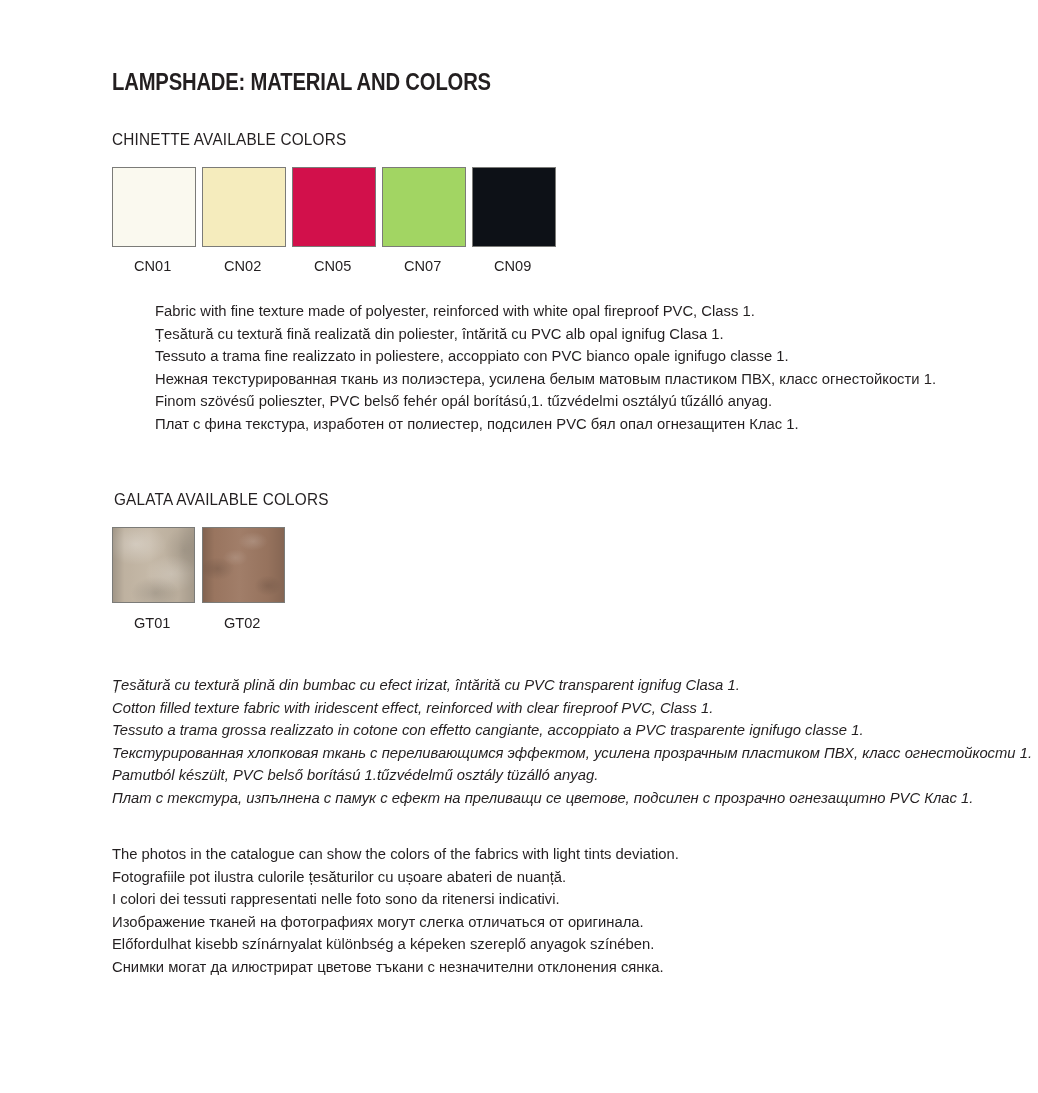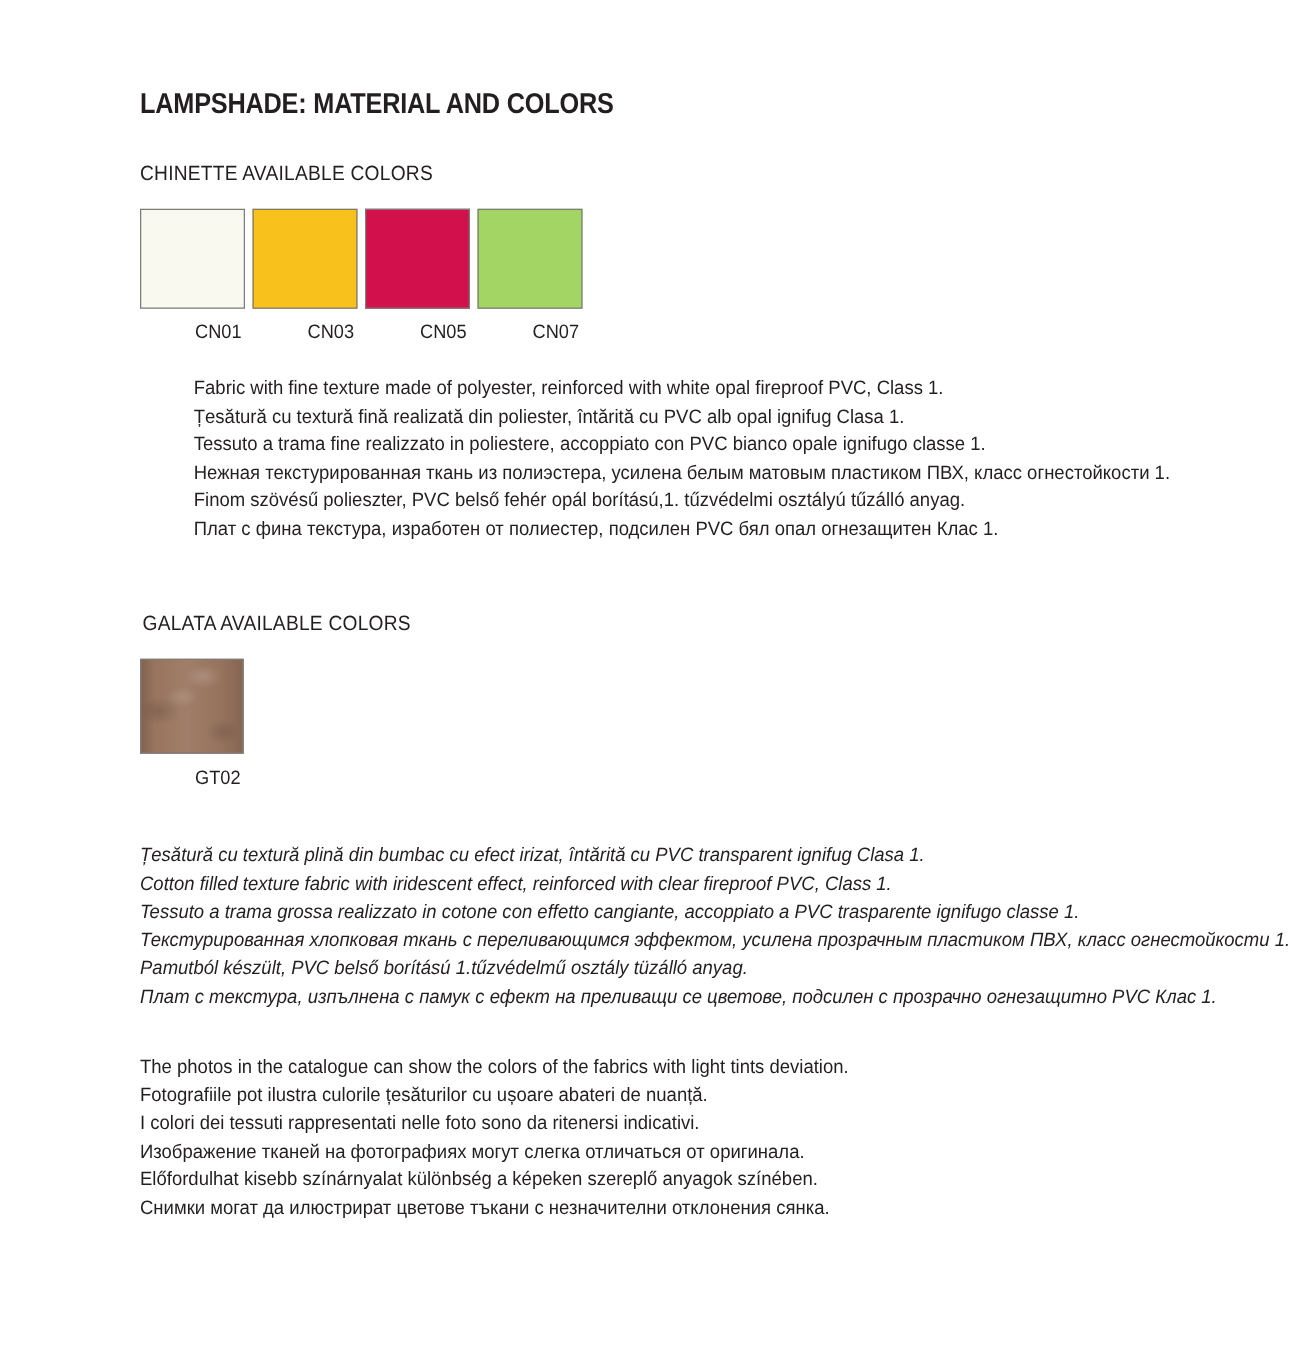--- a/index.html
+++ b/index.html
@@ -56,21 +56,21 @@
     position: absolute;
     display: flex;
     align-items: flex-start;
   }
   #chinette-swatches { left: 112px; top: 167px; gap: 6px; }
   #galata-swatches   { left: 112px; top: 527px; gap: 7px; }
 
   .swatch-cell {
     display: flex;
     flex-direction: column;
-    align-items: flex-end;
+    align-items: center;
   }
   .swatch-chip {
     width: 84px;
     height: 80px;
     border: 1px solid #7b7b78;
     box-sizing: border-box;
   }
   #galata-swatches .swatch-chip {
     width: 83px;
     height: 76px;
@@ -140,46 +140,57 @@
   <h1 class="page-title">LAMPSHADE:  MATERIAL AND COLORS</h1>
 
   <div class="section-heading" id="chinette-heading">CHINETTE AVAILABLE COLORS</div>
 
   <div class="swatch-row" id="chinette-swatches">
       <div class="swatch-cell">
         <div class="swatch-chip" style="background: rgb(250, 249, 239);"></div>
         <div class="swatch-label">CN01</div>
       </div>
       <div class="swatch-cell">
-        <div class="swatch-chip" style="background: rgb(248, 193, 28);"></div>
-        <div class="swatch-label">CN03</div>
+        <div class="swatch-chip" style="background: rgb(245, 236, 189);"></div>
+        <div class="swatch-label">CN02</div>
       </div>
       <div class="swatch-cell">
         <div class="swatch-chip" style="background: rgb(210, 16, 75);"></div>
         <div class="swatch-label">CN05</div>
       </div>
       <div class="swatch-cell">
         <div class="swatch-chip" style="background: rgb(162, 213, 99);"></div>
         <div class="swatch-label">CN07</div>
+      </div>
+      <div class="swatch-cell">
+        <div class="swatch-chip" style="background: rgb(13, 17, 23);"></div>
+        <div class="swatch-label">CN09</div>
       </div>
     </div>
 
   <div class="text-block" id="chinette-desc">
       <p>Fabric with fine texture made of polyester, reinforced with white opal fireproof PVC, Class 1.</p>
       <p>Țesătură cu textură fină realizată din poliester, întărită cu PVC alb opal ignifug Clasa 1.</p>
       <p>Tessuto a trama fine realizzato in poliestere, accoppiato con PVC bianco opale ignifugo classe 1.</p>
       <p>Нежная текстурированная ткань из полиэстера, усилена белым матовым пластиком ПВХ, класс огнестойкости 1.</p>
       <p>Finom szövésű polieszter, PVC belső fehér opál borítású,1. tűzvédelmi osztályú tűzálló anyag.</p>
       <p>Плат с фина текстура, изработен от полиестер, подсилен PVC бял опал огнезащитен Клас 1.</p>
     </div>
 
   <div class="section-heading" id="galata-heading">GALATA AVAILABLE COLORS</div>
 
   <div class="swatch-row" id="galata-swatches">
       <div class="swatch-cell">
+        <div class="swatch-chip" style="background: rgb(194, 181, 163);">
+          <div class="tex tex-a"></div>
+          <div class="tex tex-shade"></div>
+        </div>
+        <div class="swatch-label">GT01</div>
+      </div>
+      <div class="swatch-cell">
         <div class="swatch-chip" style="background: rgb(156, 119, 97);">
           <div class="tex tex-b"></div>
           <div class="tex tex-shade"></div>
         </div>
         <div class="swatch-label">GT02</div>
       </div>
     </div>
 
   <div class="text-block" id="galata-desc">
       <p>Țesătură cu textură plină din bumbac cu efect irizat, întărită cu PVC transparent ignifug Clasa 1.</p>

